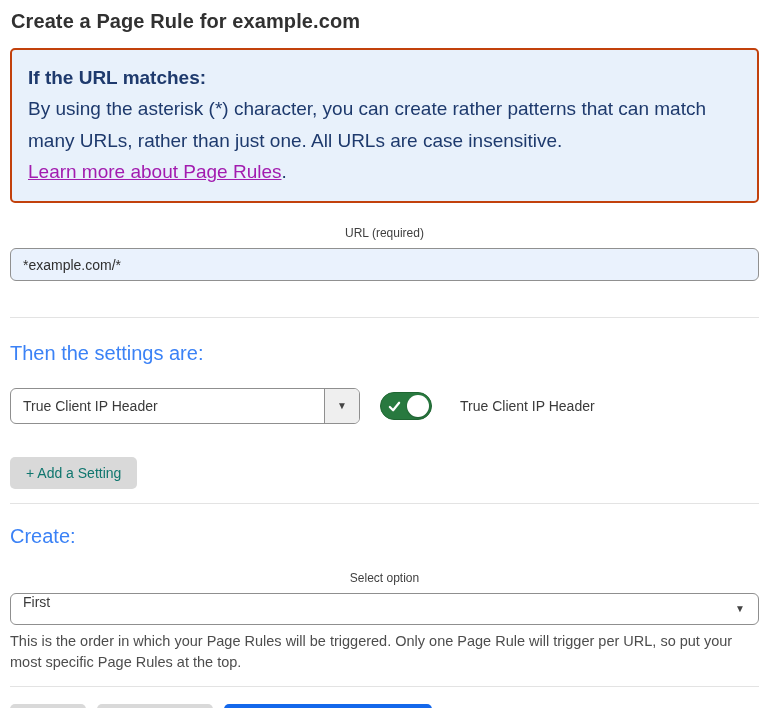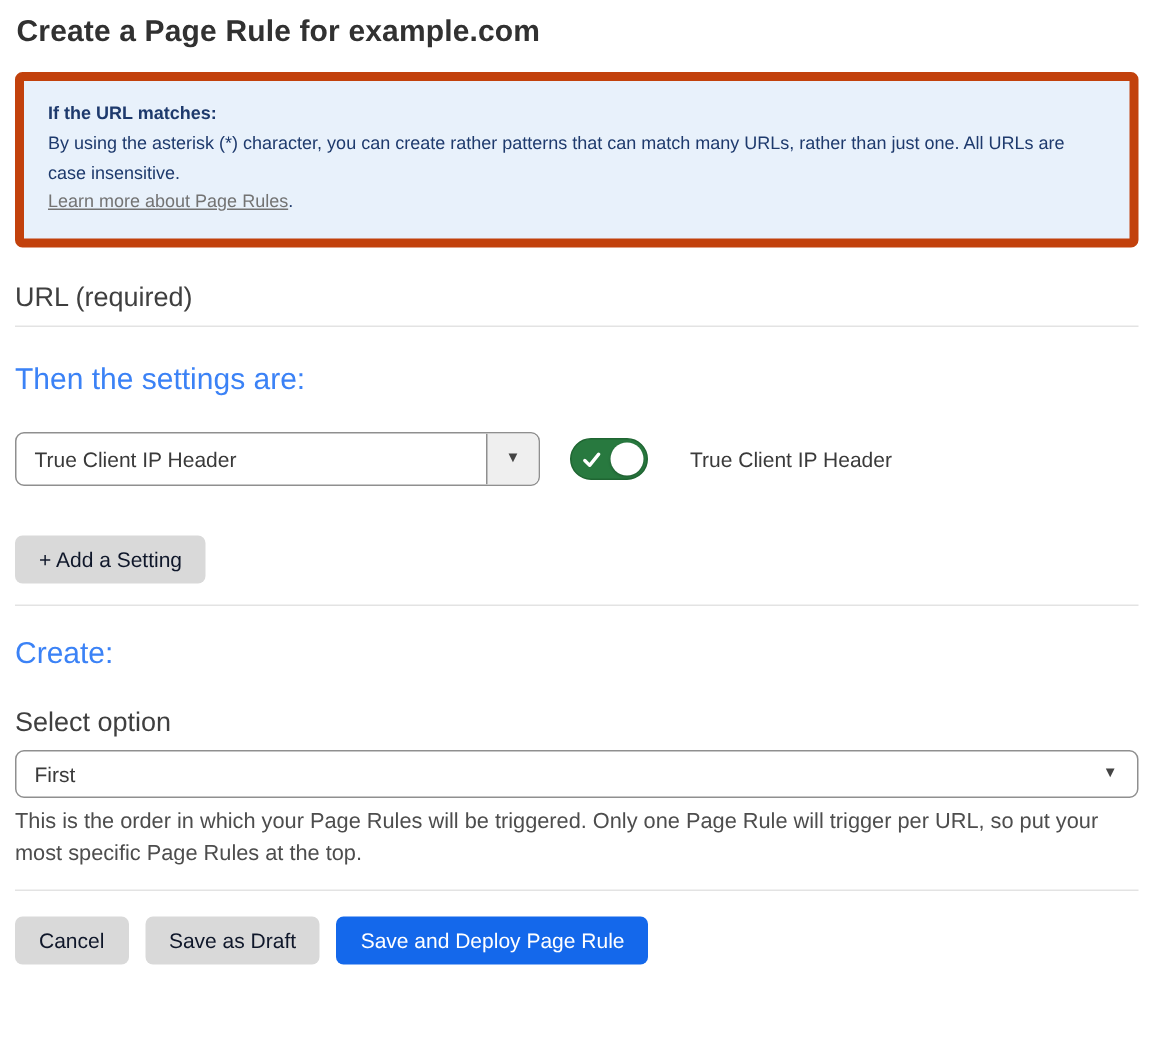--- a/index.html
+++ b/index.html
@@ -12,37 +12,38 @@
   }
   .container { padding: 8px 10px 0 10px; }
 
   .page-title {
     font-size: 20px; font-weight: 700; color: #313131;
     margin: 2px 0 15px 1px; letter-spacing: 0.1px;
   }
 
   .info-box {
     background: #e8f1fb;
-    border: 6px solid #c2410c;
+    border: 2px solid #c2410c;
     border-radius: 5px;
     padding: 12px 16px 14px 16px;
     margin-bottom: 23px;
     color: #1e3a6d;
-    font-size: 12px;
+    font-size: 19px;
     line-height: 1.65;
   }
   .info-box .info-heading { font-weight: 700; }
   .info-box a.info-link {
-    color: #737373; text-decoration: underline; cursor: pointer;
+    color: #a21caf; text-decoration: underline; cursor: pointer;
   }
 
   .field-label {
     display: block;
-    font-size: 18px; color: #3f3f3f;
+    font-size: 12px; color: #3f3f3f;
     margin-bottom: 8px;
+    text-align: center;
   }
 
   .url-input {
     width: 100%; height: 33px;
     background: #eaf2fd;
     border: 1px solid #909090;
     border-radius: 6px;
     padding: 0 12px;
     font-size: 14px; color: #2f2f2f;
     font-family: "Liberation Sans", sans-serif;
@@ -103,32 +104,32 @@
   }
   .toggle-label { margin-left: 28px; font-size: 14px; color: #3a3a3a; }
 
   .btn {
     display: inline-flex; align-items: center; justify-content: center;
     height: 32px; padding: 0 16px;
     border: none; border-radius: 5px;
     font-size: 14px; font-family: "Liberation Sans", sans-serif;
     cursor: pointer;
   }
-  .btn-gray { background: #d9d9d9; color: #0f172a; }
+  .btn-gray { background: #d9d9d9; color: #0f766e; }
   .btn-blue { background: #1468eb; color: #ffffff; }
   .add-setting-btn { margin-bottom: 14px; }
 
   .order-select {
     position: relative;
     width: 100%; height: 32px;
     background: #ffffff;
     border: 1px solid #8f8f8f;
     border-radius: 6px;
-    display: flex; align-items: center;
-    padding: 12px 12px;
+    display: flex; align-items: flex-start;
+    padding: 0 12px;
     font-size: 14px; color: #3a3a3a;
     cursor: pointer;
     margin-bottom: 6px;
   }
   .order-select .chevron { position: absolute; right: 13px; top: 10px; }
 
   .help-text {
     font-size: 14.5px; color: #4d4d4d; line-height: 1.45;
     margin-bottom: 13px;
     max-width: 749px;
@@ -143,20 +144,21 @@
 
   <h1 class="page-title">Create a Page Rule for example.com</h1>
 
   <div class="info-box">
     <div class="info-heading">If the URL matches:</div>
     <div><span>By using the asterisk (*) character, you can create rather patterns that can match many URLs, rather than just one. All URLs are case insensitive.</span></div>
     <div><a class="info-link">Learn more about Page Rules</a><span>.</span></div>
   </div>
 
   <label class="field-label">URL (required)</label>
+  <input class="url-input" type="text" value="*example.com/*" style="">
 
   <hr class="divider d1">
 
   <h2 class="section-heading">Then the settings are:</h2>
 
 
   <div class="setting-row">
     <div class="select-box">
       <div class="select-value">True Client IP Header</div>
       <div class="select-arrow-btn">

